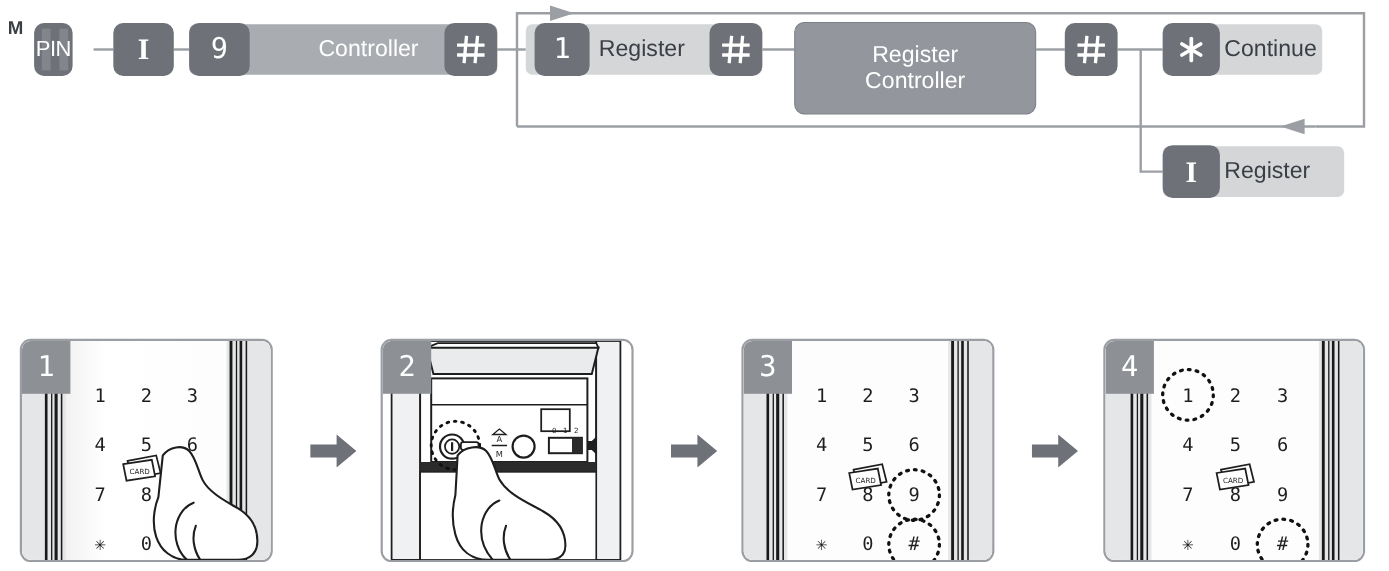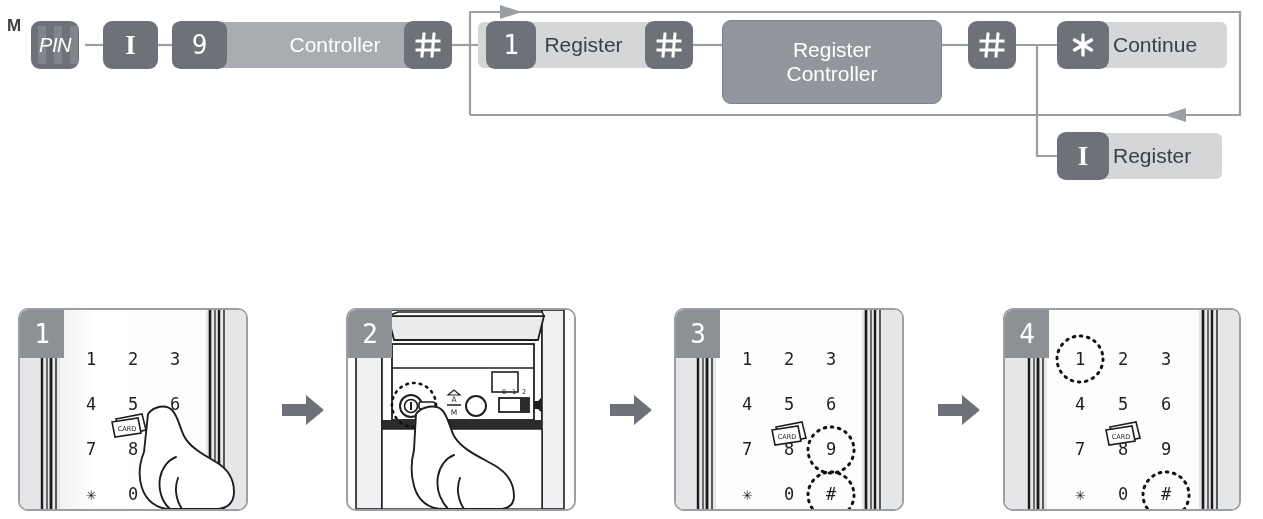--- a/index.html
+++ b/index.html
@@ -163,36 +163,36 @@
     <div class="m-label">M</div>
 
     <div class="bar bar-mid" style="left:172px; top:22px; width:280px; height:46px;">
       <span class="bar-text" style="padding-left:46px;">Controller</span>
     </div>
 
     <div class="bar bar-light" style="left:478px; top:22px; width:215px; height:46px;">
       <span class="bar-text" style="padding-left:44px; padding-right:48px;">Register</span>
     </div>
 
-    <div class="bar bar-light left-text" style="left:1057px; top:22px; width:170px; height:46px;">
+    <div class="bar bar-light left-text" style="left:1057px; top:22px; width:145px; height:46px;">
       <span class="bar-text" style="padding-left:56px;">Continue</span>
     </div>
 
     <div class="bar bar-light left-text" style="left:1057px; top:133px; width:165px; height:46px;">
       <span class="bar-text" style="padding-left:56px;">Register</span>
     </div>
 
     <div class="boxnode" style="left:722px; top:20px; width:220px; height:84px;">
       <div>
         <div>Register</div>
         <div>Controller</div>
       </div>
     </div>
 
-    <div class="key pin" style="left:31px; top:21px; width:48px; height:48px;font-style:italic;">
+    <div class="key pin" style="left:31px; top:21px; width:35px; height:48px;">
       <span class="pin-bars">
         <i style="left:7px"></i>
           <i style="left:23px"></i>
           <i style="left:39px"></i>
       </span>
       <span class="pin-text">PIN</span>
     </div>
 
     <div class="key" style="left:103px; top:21px; width:55px; height:48px;">
       <span class="glyph-i">I</span>

